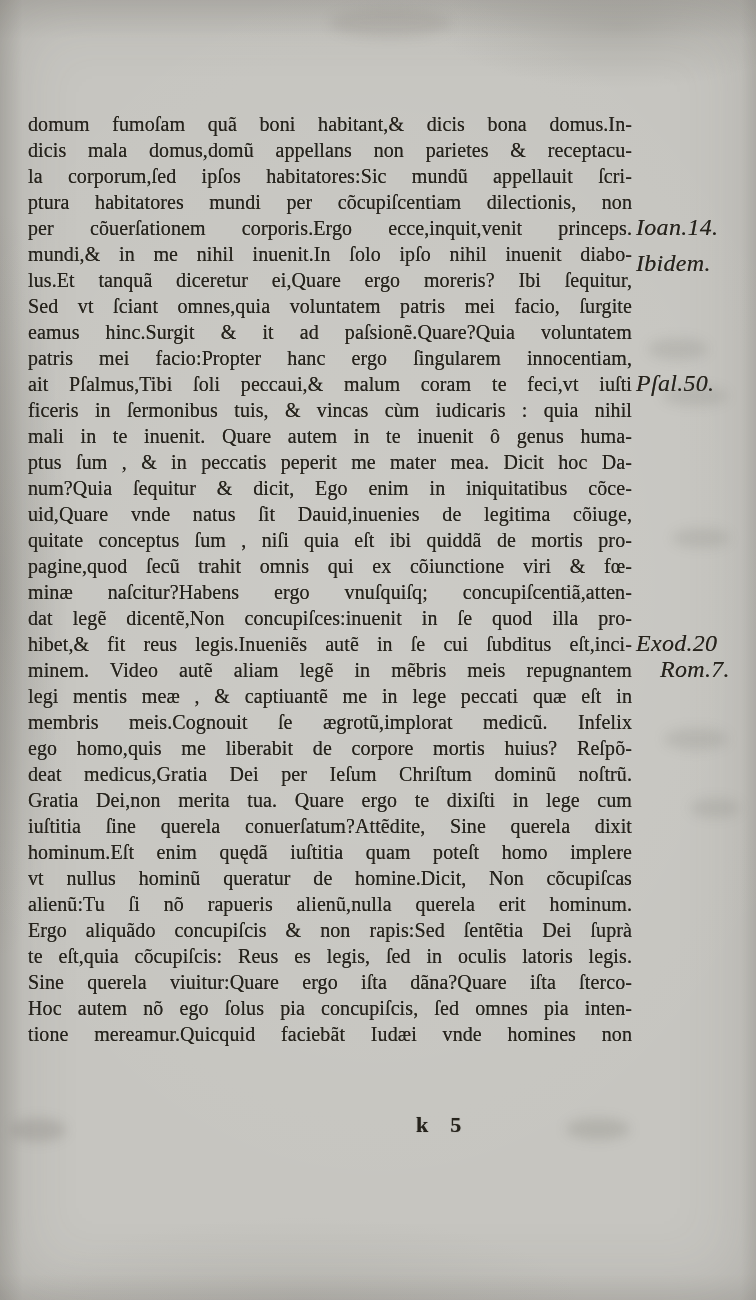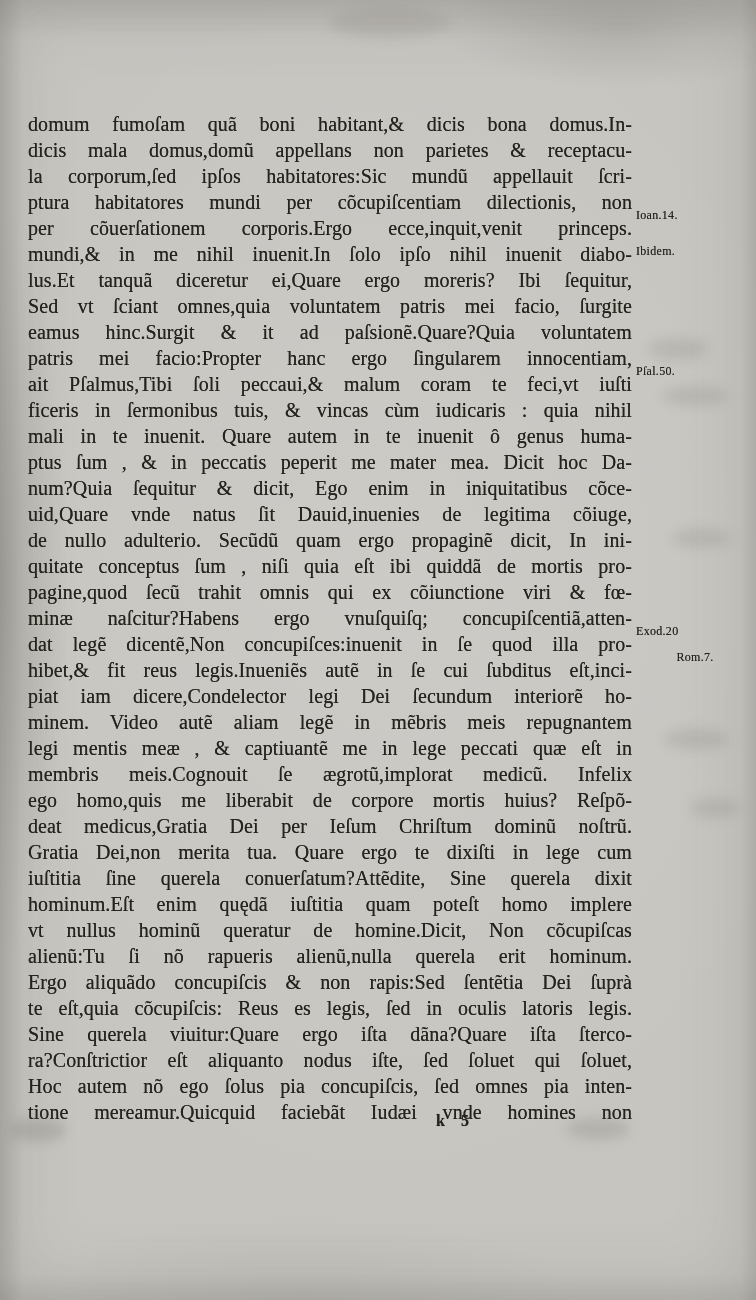--- a/index.html
+++ b/index.html
@@ -61,31 +61,33 @@
     text-align-last: justify;
     text-justify: inter-word;
     white-space: nowrap;
     letter-spacing: 0.1px;
     text-shadow: 0 0 0.6px rgba(38,35,28,0.75);
   }
   .marginalia .mnote {
     position: absolute;
     left: 636px;
     width: 118px;
-    font-size: 12px;
+    font-style: italic;
+    font-size: 24px;
     line-height: 22px;
     letter-spacing: 0.3px;
     text-shadow: 0 0 0.5px rgba(38,35,28,0.6);
     white-space: nowrap;
+    margin-top: 12px;
   }
   .signature-mark {
     position: absolute;
-    left: 436px;
+    left: 416px;
     top: 1112px;
-    font-size: 16px;
+    font-size: 22px;
     font-weight: bold;
     white-space: pre;
     text-shadow: 0 0 0.8px rgba(38,35,28,0.6);
   }
   .stain {
     position: absolute;
     border-radius: 50%;
     background: rgba(95,92,84,0.14);
     filter: blur(6px);
     pointer-events: none;
@@ -115,41 +117,38 @@
       <div class="line">lus.Et tanquã diceretur ei,Quare ergo moreris? Ibi ſequitur,</div>
       <div class="line">Sed vt ſciant omnes,quia voluntatem patris mei facio, ſurgite</div>
       <div class="line">eamus hinc.Surgit &amp; it ad paſsionẽ.Quare?Quia voluntatem</div>
       <div class="line">patris mei facio:Propter hanc ergo ſingularem innocentiam,</div>
       <div class="line">ait Pſalmus,Tibi ſoli peccaui,&amp; malum coram te feci,vt iuſti</div>
       <div class="line">ficeris in ſermonibus tuis, &amp; vincas cùm iudicaris : quia nihil</div>
       <div class="line">mali in te inuenit. Quare autem in te inuenit ô genus huma-</div>
       <div class="line">ptus ſum , &amp; in peccatis peperit me mater mea. Dicit hoc Da-</div>
       <div class="line">num?Quia ſequitur &amp; dicit, Ego enim in iniquitatibus cõce-</div>
       <div class="line">uid,Quare vnde natus ſit Dauid,inuenies de legitima cõiuge,</div>
-      <div class="line">de nullo adulterio. Secũdũ quam ergo propaginẽ dicit, In ini-</div>
       <div class="line">quitate conceptus ſum , niſi quia eſt ibi quiddã de mortis pro-</div>
       <div class="line">pagine,quod ſecũ trahit omnis qui ex cõiunctione viri &amp; fœ-</div>
       <div class="line">minæ naſcitur?Habens ergo vnuſquiſq; concupiſcentiã,atten-</div>
       <div class="line">dat legẽ dicentẽ,Non concupiſces:inuenit in ſe quod illa pro-</div>
       <div class="line">hibet,&amp; fit reus legis.Inueniẽs autẽ in ſe cui ſubditus eſt,inci-</div>
-      <div class="line">piat iam dicere,Condelector legi Dei ſecundum interiorẽ ho-</div>
       <div class="line">minem. Video autẽ aliam legẽ in mẽbris meis repugnantem</div>
       <div class="line">legi mentis meæ , &amp; captiuantẽ me in lege peccati quæ eſt in</div>
       <div class="line">membris meis.Cognouit ſe ægrotũ,implorat medicũ. Infelix</div>
       <div class="line">ego homo,quis me liberabit de corpore mortis huius? Reſpõ-</div>
       <div class="line">deat medicus,Gratia Dei per Ieſum Chriſtum dominũ noſtrũ.</div>
       <div class="line">Gratia Dei,non merita tua. Quare ergo te dixiſti in lege cum</div>
       <div class="line">iuſtitia ſine querela conuerſatum?Attẽdite, Sine querela dixit</div>
       <div class="line">hominum.Eſt enim quędã iuſtitia quam poteſt homo implere</div>
       <div class="line">vt nullus hominũ queratur de homine.Dicit, Non cõcupiſcas</div>
       <div class="line">alienũ:Tu ſi nõ rapueris alienũ,nulla querela erit hominum.</div>
       <div class="line">Ergo aliquãdo concupiſcis &amp; non rapis:Sed ſentẽtia Dei ſuprà</div>
       <div class="line">te eſt,quia cõcupiſcis: Reus es legis, ſed in oculis latoris legis.</div>
       <div class="line">Sine querela viuitur:Quare ergo iſta dãna?Quare iſta ſterco-</div>
-      <div class="line">ra?Conſtrictior eſt aliquanto nodus iſte, ſed ſoluet qui ſoluet,</div>
       <div class="line">Hoc autem nõ ego ſolus pia concupiſcis, ſed omnes pia inten-</div>
       <div class="line">tione mereamur.Quicquid faciebãt Iudæi vnde homines non</div>
     </div>
 
   <div class="marginalia" id="marginalia">
       <div class="mnote" style="top: 204px;">Ioan.14.</div>
       <div class="mnote" style="top: 240px;">Ibidem.</div>
       <div class="mnote" style="top: 360px;">Pſal.50.</div>
       <div class="mnote" style="top: 620px;">Exod.20</div>
       <div class="mnote" style="top: 646px; text-align: center;">Rom.7.</div>

